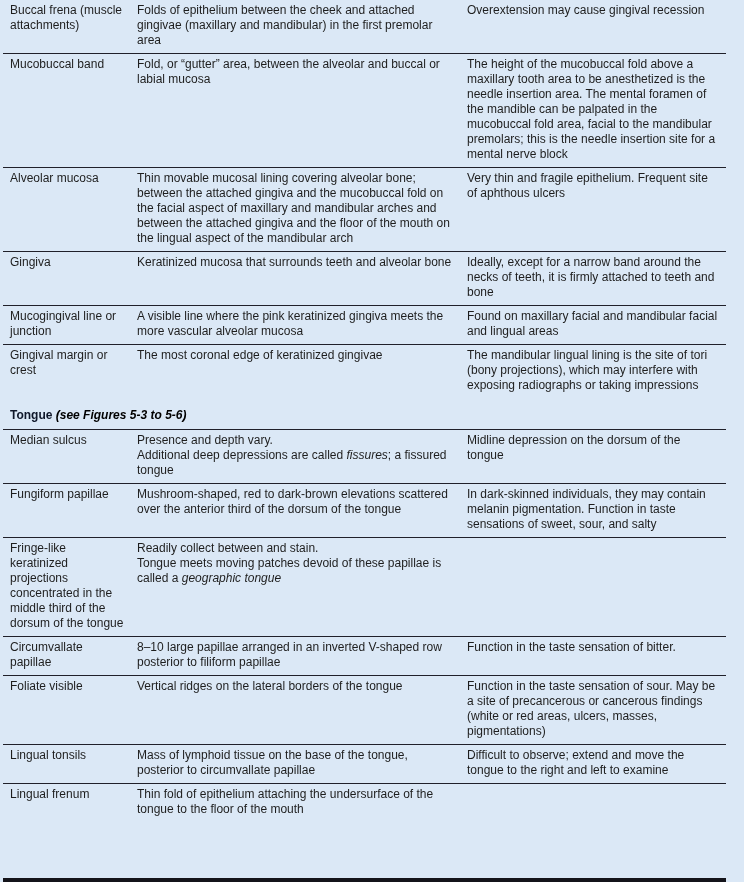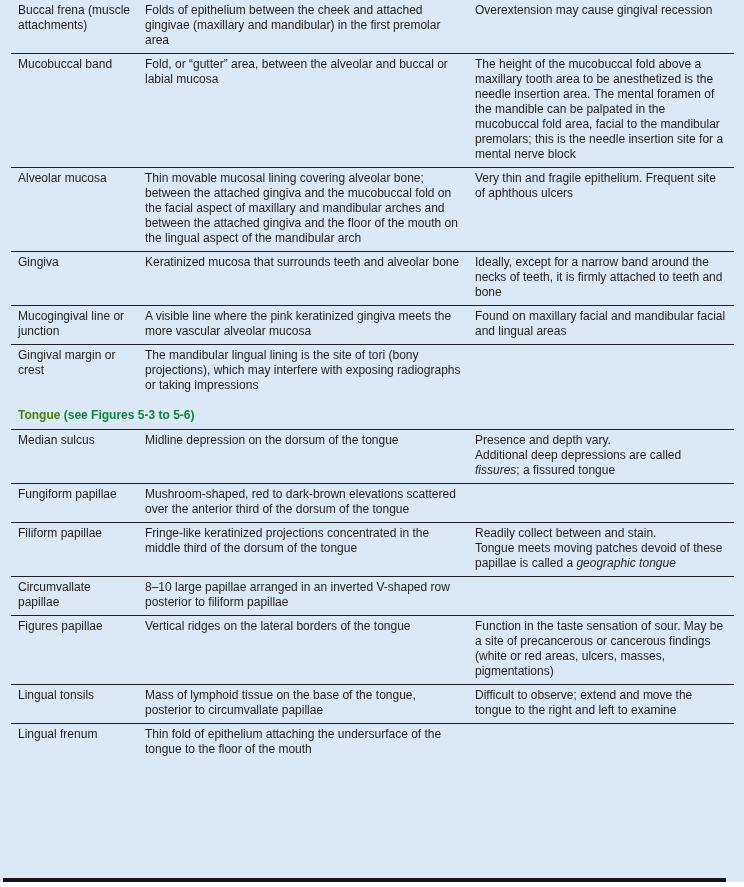--- a/index.html
+++ b/index.html
@@ -16,21 +16,21 @@
     width:744px;height:887px;
     background:#ffffff;
     overflow:hidden;
   }
   .blue-panel{
     position:absolute;left:0;top:0;width:744px;height:882px;
     background:var(--bg);
   }
   .table{
     position:relative;
-    margin-left:11px;
+    margin-left:3px;
     width:723px;
     font-size:12px;line-height:15px;
   }
   .trow{
     display:grid;
     grid-template-columns:127px 330px 1fr;
     padding:3px 4px 5px 7px;
   }
   .trow.ruled{border-top:1px solid var(--rule);}
   .cell{padding-right:10px;}
@@ -84,59 +84,63 @@
           </div>
           <div class="trow ruled">
             <div class="cell c1">Mucogingival line or junction</div>
             <div class="cell c2">A visible line where the pink keratinized gingiva meets the more vascular alveolar mucosa</div>
             <div class="cell c3">
               <div class="note-line"><span>Found on maxillary facial and mandibular facial and lingual areas</span></div>
             </div>
           </div>
           <div class="trow ruled">
             <div class="cell c1">Gingival margin or crest</div>
+            <div class="cell c2">The most coronal edge of keratinized gingivae</div>
             <div class="cell c3">
               <div class="note-line"><span>The mandibular lingual lining is the site of tori (bony projections), which may interfere with exposing radiographs or taking impressions</span></div>
             </div>
           </div>
         </div>
       <div class="section-block">
         <div class="section-title">
-          <span style="color: #4d7c0f;">Tongue</span><span style="color: #15803d;"> (see Figures 5-3 to 5-6)</span>
+          <span style="color: #0f172a;">Tongue</span><span style="color: #000000; font-style: italic;"> (see Figures 5-3 to 5-6)</span>
         </div>
       </div>
       <div id="rows2">
           <div class="trow ruled">
             <div class="cell c1">Median sulcus</div>
-            <div class="cell c2">Midline depression on the dorsum of the tongue</div>
             <div class="cell c3">
               <div class="note-line"><span>Presence and depth vary.</span></div>
               <div class="note-line"><span>Additional deep depressions are called </span><em>fissures</em><span>; a fissured tongue</span></div>
             </div>
+            <div class="cell c2">Midline depression on the dorsum of the tongue</div>
           </div>
           <div class="trow ruled">
             <div class="cell c1">Fungiform papillae</div>
             <div class="cell c2">Mushroom-shaped, red to dark-brown elevations scattered over the anterior third of the dorsum of the tongue</div>
+            <div class="cell c3">
+              <div class="note-line"><span>In dark-skinned individuals, they may contain melanin pigmentation. Function in taste sensations of sweet, sour, and salty</span></div>
+            </div>
           </div>
           <div class="trow ruled">
-            <div class="cell c1">Filiform papillae</div>
             <div class="cell c2">Fringe-like keratinized projections concentrated in the middle third of the dorsum of the tongue</div>
             <div class="cell c3">
               <div class="note-line"><span>Readily collect between and stain.</span></div>
               <div class="note-line"><span>Tongue meets moving patches devoid of these papillae is called a </span><em>geographic tongue</em></div>
             </div>
           </div>
           <div class="trow ruled">
             <div class="cell c1">Circumvallate papillae</div>
             <div class="cell c2">8–10 large papillae arranged in an inverted V-shaped row posterior to filiform papillae</div>
             <div class="cell c3">
+              <div class="note-line"><span>Function in the taste sensation of bitter.</span></div>
             </div>
           </div>
           <div class="trow ruled">
-            <div class="cell c1">Figures papillae</div>
+            <div class="cell c1">Foliate visible</div>
             <div class="cell c2">Vertical ridges on the lateral borders of the tongue</div>
             <div class="cell c3">
               <div class="note-line"><span>Function in the taste sensation of sour. May be a site of precancerous or cancerous findings (white or red areas, ulcers, masses, pigmentations)</span></div>
             </div>
           </div>
           <div class="trow ruled">
             <div class="cell c1">Lingual tonsils</div>
             <div class="cell c2">Mass of lymphoid tissue on the base of the tongue, posterior to circumvallate papillae</div>
             <div class="cell c3">
               <div class="note-line"><span>Difficult to observe; extend and move the tongue to the right and left to examine</span></div>

